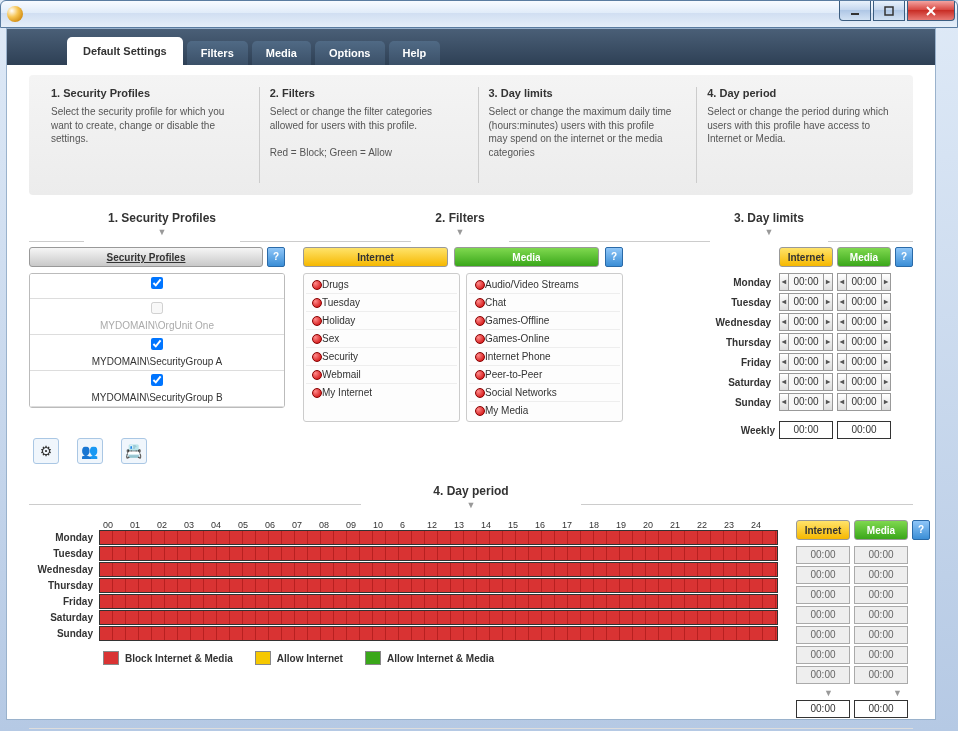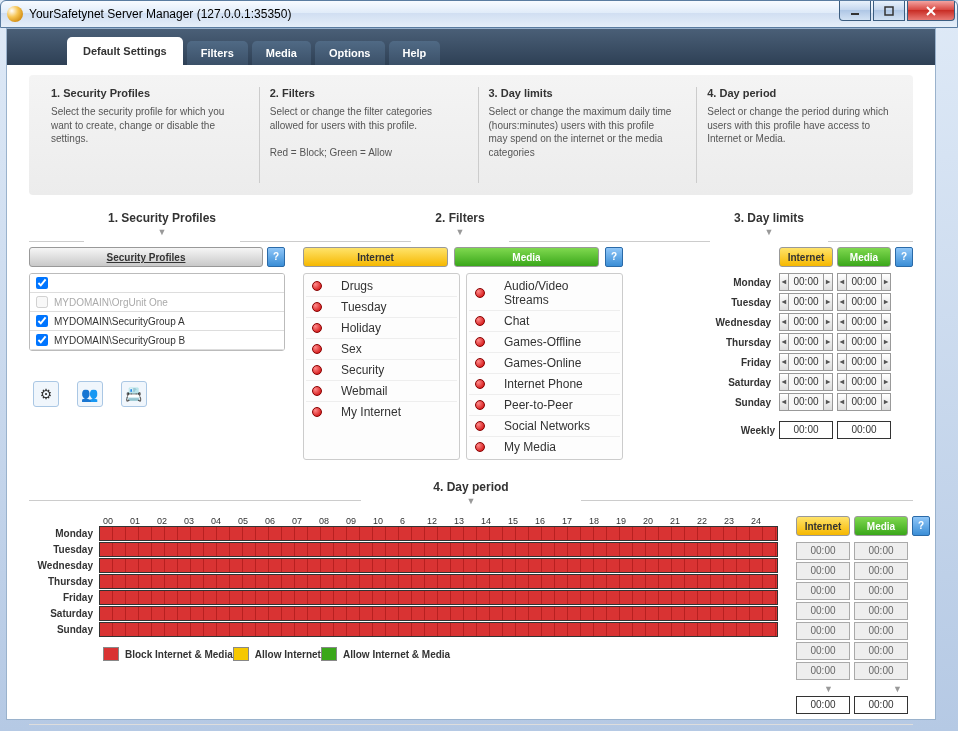--- a/index.html
+++ b/index.html
@@ -45,32 +45,32 @@
 
 .colhead { height: 20px; border-radius: 3px; font-size: 10px; font-weight: bold; text-align:center; line-height:20px; color:#333; border:1px solid #999; }
 .colhead.grey { background: linear-gradient(#f6f6f6, #c9c9c9); text-decoration: underline; }
 .colhead.yellow { background: linear-gradient(#ffe36a, #f6b800); }
 .colhead.green { background: linear-gradient(#7fd84f, #3aa71a); color:#fff; }
 .helpbtn { width:18px; height:20px; background: linear-gradient(#8fc6f8, #3b8ed6); border:1px solid #2a6aa8; border-radius:2px; color:#fff; font-size:10px; font-weight:bold; text-align:center; line-height:18px; cursor:pointer; }
 
 .profiles-head { display:flex; gap:4px; margin-bottom:6px; }
 .profiles-head .colhead { flex:1; }
 .profile-list { border: 1px solid #bbb; border-radius: 3px; overflow:hidden; }
-.profile-item { display:flex; align-items:center; gap:6px; padding:3px 6px; font-size:10px; border-bottom:1px solid #ddd; background:#fff; }
+.profile-item { display:flex; align-items:center; gap:6px; padding:3px 6px; font-size:10px; border-bottom:1px solid #ddd; background:#fff;flex-direction:column; }
 .profile-item input { width:12px; height:12px; }
 .profile-item.disabled { color:#aaa; }
 .btnrow { display:flex; gap:18px; margin-top:30px; padding-left:4px; }
 .iconbtn { width:26px; height:26px; border:1px solid #aac7e4; border-radius:3px; display:flex; align-items:center; justify-content:center; background:#f0f6fc; cursor:pointer; font-size:14px; }
 
 
 .filter-heads { display:flex; gap:6px; margin-bottom:6px; }
 .filter-heads .colhead { flex:1; }
 .filter-cols { display:flex; gap:6px; }
 .filter-col { flex:1; border:1px solid #ccc; border-radius:3px; padding:2px; background:#fdfdfd; }
-.filter-item { display:flex; align-items:center; gap:19px; padding:3px 6px; font-size:12px; border-bottom:1px solid #eee; }
+.filter-item { display:flex; align-items:center; gap:0; padding:3px 6px; font-size:10px; border-bottom:1px solid #eee; }
 .filter-item:last-child { border-bottom:none; }
 .led { width:10px; height:10px; border-radius:50%; background: radial-gradient(circle at 30% 30%, #ff8a8a, #cc0000); border:1px solid #880000; flex-shrink:0; }
 
 
 .daylim-heads { display:flex; justify-content:flex-end; gap:4px; margin-bottom:6px; }
 .daylim-heads .colhead { width:54px; }
 .daylim-row { display:flex; align-items:center; justify-content:flex-end; gap:4px; font-size:10px; font-weight:bold; margin-bottom:2px; }
 .daylim-row .dayname { width:74px; text-align:right; padding-right:4px; }
 .spinner { display:flex; align-items:center; width:54px; }
 .spinner .arr { width:10px; height:18px; border:1px solid #999; background:linear-gradient(#fff,#ddd); font-size:8px; text-align:center; line-height:16px; cursor:pointer; color:#555; }
@@ -80,21 +80,21 @@
 
 
 .dayperiod-tab { margin:8px auto 0 auto; width:220px; }
 .dayperiod-body { display:flex; gap:18px; margin-top:4px; }
 .dp-grid { flex:1; }
 .dp-hours { display:flex; padding-left:74px; font-size:9px; color:#333; gap:0; }
 .dp-hours span { width:27px; text-align:left; }
 .dp-row { display:flex; align-items:center; margin-bottom:1px; }
 .dp-row .dayname { width:70px; text-align:right; font-size:10px; font-weight:bold; padding-right:6px; }
 .dp-bar { flex:1; height:15px; background: repeating-linear-gradient(90deg, #d93333 0, #d93333 12px, #b82020 12px, #b82020 13px); border:1px solid #333; }
-.legend { display:flex; margin-top:10px; padding-left:74px; font-size:10px; }
+.legend { display:flex; gap:22px; margin-top:10px; padding-left:74px; font-size:10px; }
 .legend-item { display:flex; align-items:center; gap:6px; font-weight:bold; }
 .sw { width:16px; height:14px; border:1px solid #888; }
 .sw.red { background:#d93333; }
 .sw.yellow { background:#f6c800; }
 .sw.green { background:#3aa71a; }
 
 .dp-right { width:140px; }
 .dp-right .daylim-heads { justify-content:flex-start; }
 .dp-right .val3 { width:54px; height:18px; border:1px solid #aaa; background:#eee; text-align:center; line-height:16px; font-size:10px; color:#666; margin-bottom:2px; }
 .dp-right .row2 { display:flex; gap:4px; }
@@ -107,21 +107,20 @@
 .footer a { font-size:10px; color:#0055cc; text-decoration:underline; }
 .footer .btns { flex:1; display:flex; justify-content:flex-start; gap:16px; }
 .pillbtn { padding:3px 28px; border:1px solid #888; border-radius:10px; background:linear-gradient(#fff,#e4e4e4); font-size:11px; cursor:pointer; }
 .printicon { font-size:14px; color:#555; cursor:pointer; }
 </style>
 </head>
 <body>
 
 <div class="titlebar">
   <div class="icon"></div>
-  <div class="title">YourSafetynet Server Manager (127.0.0.1:35350)</div>
   <div class="winbtns">
     <div class="winbtn min">
         <svg width="10" height="10">
           <line x1="1" y1="8" x2="9" y2="8" stroke="#333" stroke-width="2"></line>
         </svg>
       </div>
     <div class="winbtn">
         <svg width="10" height="10">
           <rect x="1" y="1" width="8" height="8" fill="none" stroke="#333" stroke-width="1.5"></rect>
         </svg>

